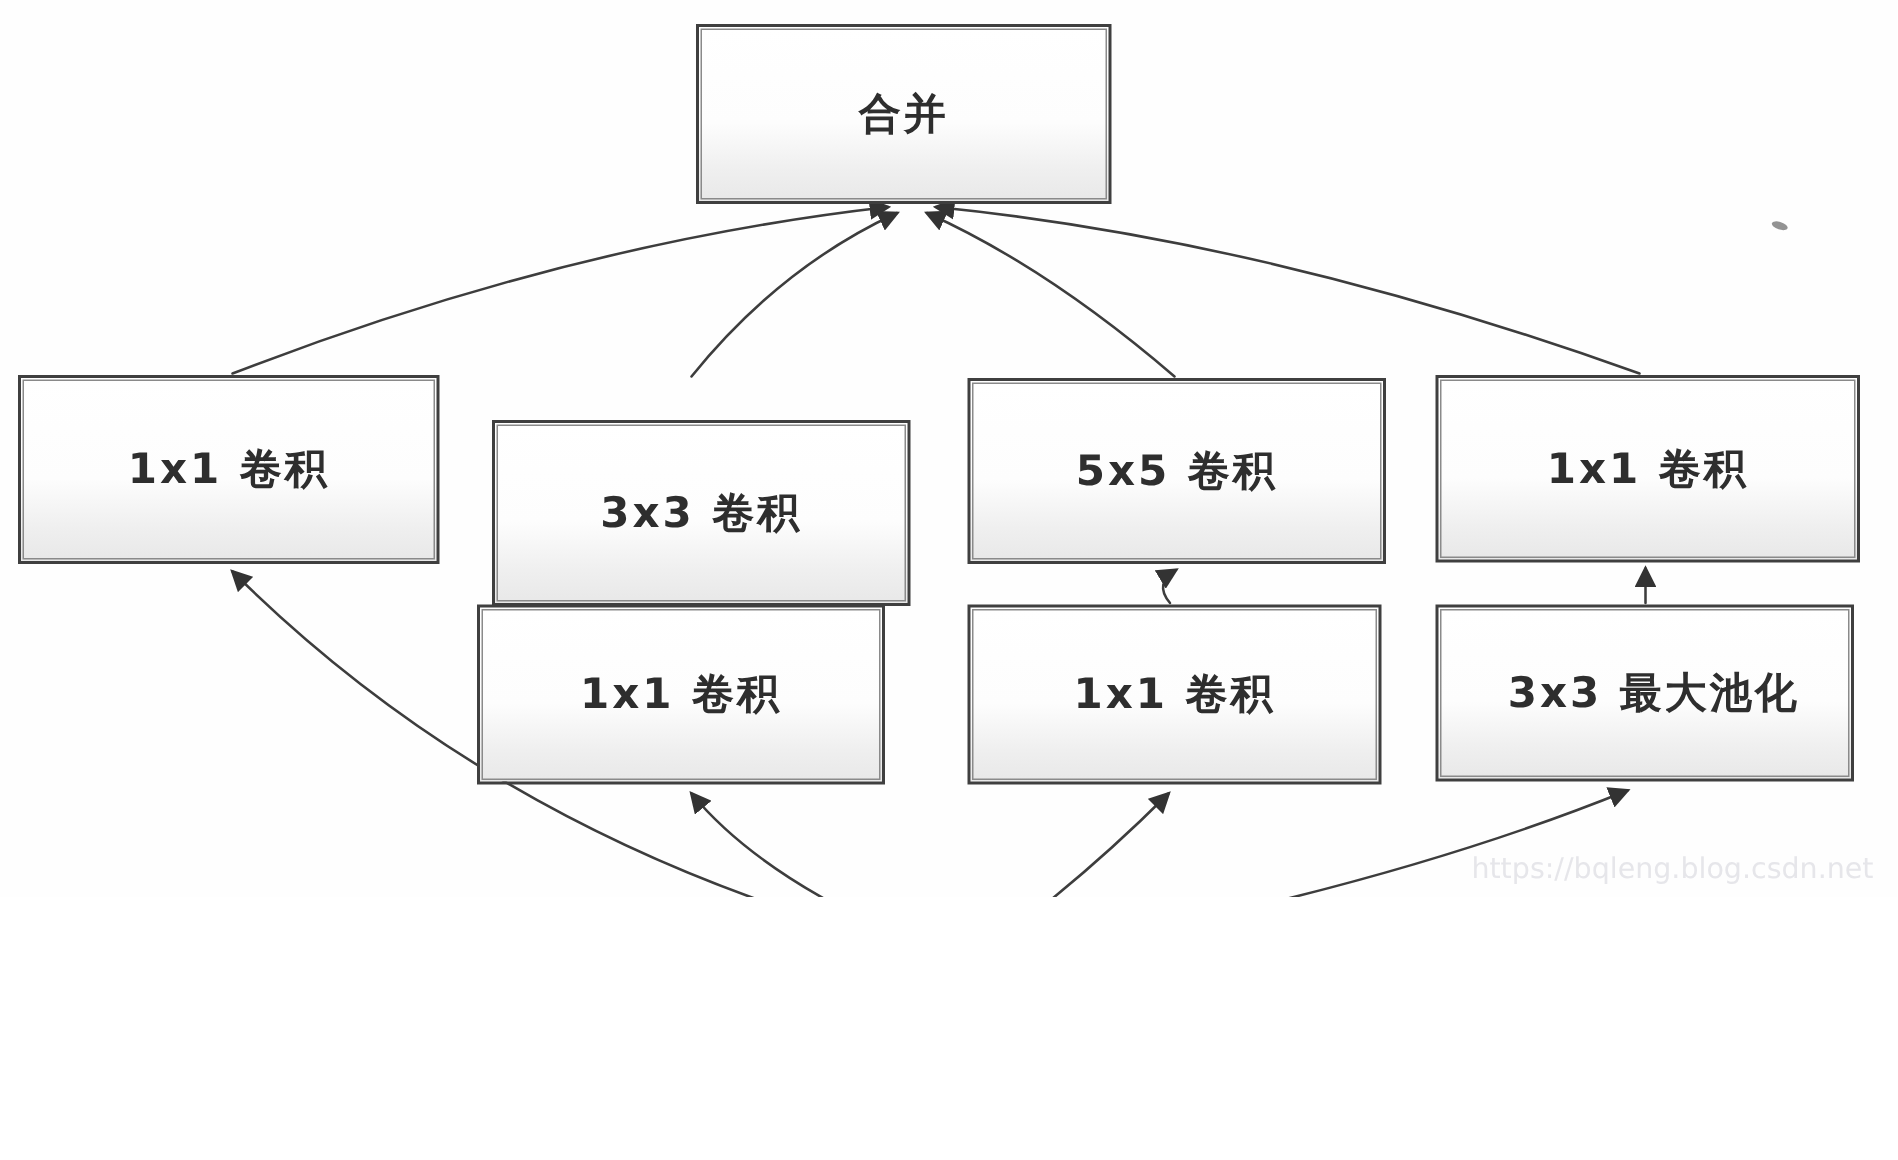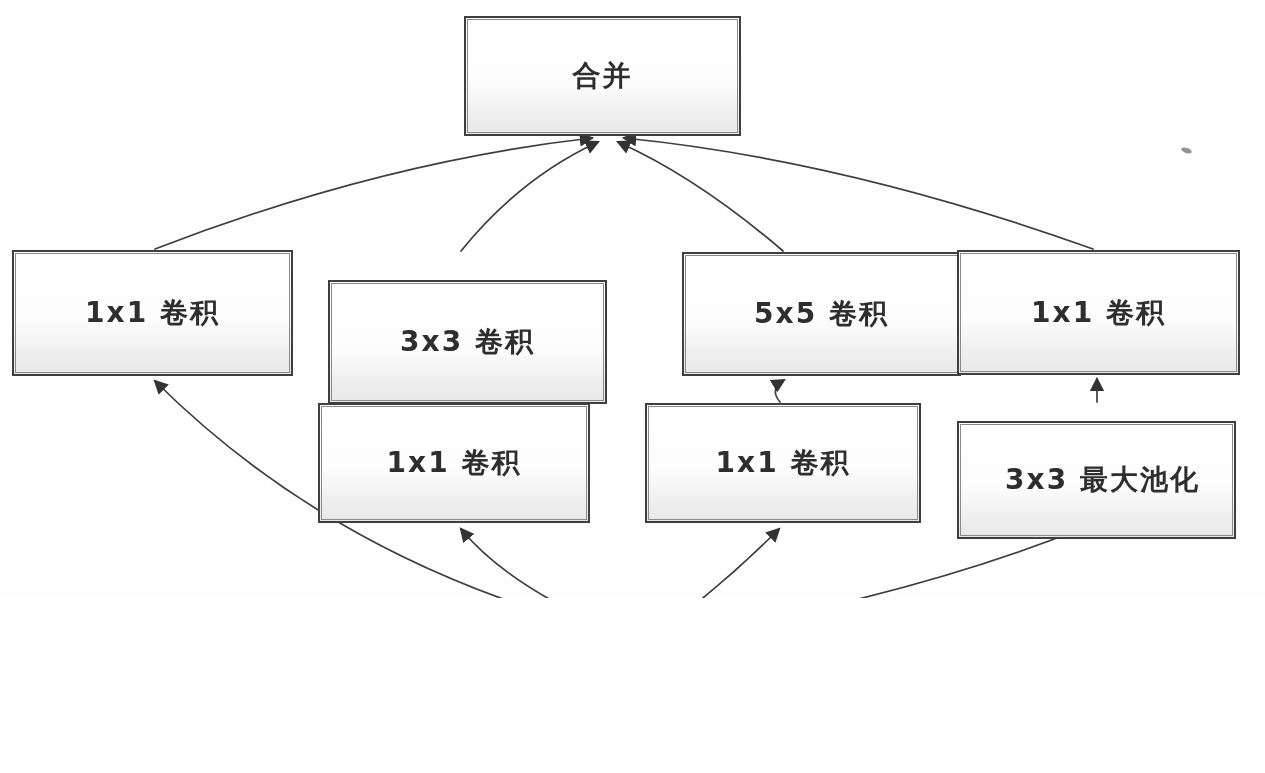--- a/index.html
+++ b/index.html
@@ -18,25 +18,25 @@
     outline:1px solid #8a8a8a;
     outline-offset:-4px;
     background:linear-gradient(180deg,#ffffff 0%,#fdfdfd 55%,#efefef 82%,#e8e8e8 100%);
     display:flex;align-items:center;justify-content:center;
     font-size:28px;font-weight:700;color:#2e2e2e;
     letter-spacing:2px;
   }
   .node-merge   {left:464px;top:16px;  width:277px;height:120px;}
   .node-b1conv  {left:12px;  top:250px;width:281px;height:126px;}
   .node-b2conv  {left:328px; top:252px;width:279px;height:124px;margin-top:28px;}
-  .node-b3conv  {left:645px; top:252px;width:279px;height:124px;margin-left:37px;}
+  .node-b3conv  {left:645px; top:252px;width:279px;height:124px;}
   .node-b4conv  {left:957px; top:250px;width:283px;height:125px;}
   .node-b2red   {left:318px; top:403px;width:272px;height:120px;}
   .node-b3red   {left:645px; top:403px;width:276px;height:120px;}
-  .node-b4pool  {left:957px; top:421px;width:279px;height:118px;padding-left:12px;}
+  .node-b4pool  {left:957px; top:403px;width:279px;height:118px;padding-left:12px;}
   .node-prev    {left:500px; top:640px;width:280px;height:113px;}
   .watermark{
     position:absolute;right:16px;bottom:8px;
     font-size:19px;color:#e6e6ea;font-weight:400;letter-spacing:0;
   }
   .speck{
     position:absolute;left:1181px;top:148px;width:11px;height:5px;
     background:#6f6f6f;border-radius:50%;transform:rotate(18deg);opacity:.75;
   }
 </style>
@@ -96,14 +96,15 @@
     <span>1x1 卷积</span>
   </div>
 
   <div class="node node-b4pool">
     <span>3x3 最大池化</span>
   </div>
 
 
   <div class="speck"></div>
 
+  <div class="watermark">https://bqleng.blog.csdn.net</div>
 
 </div>
 
 </body></html>

